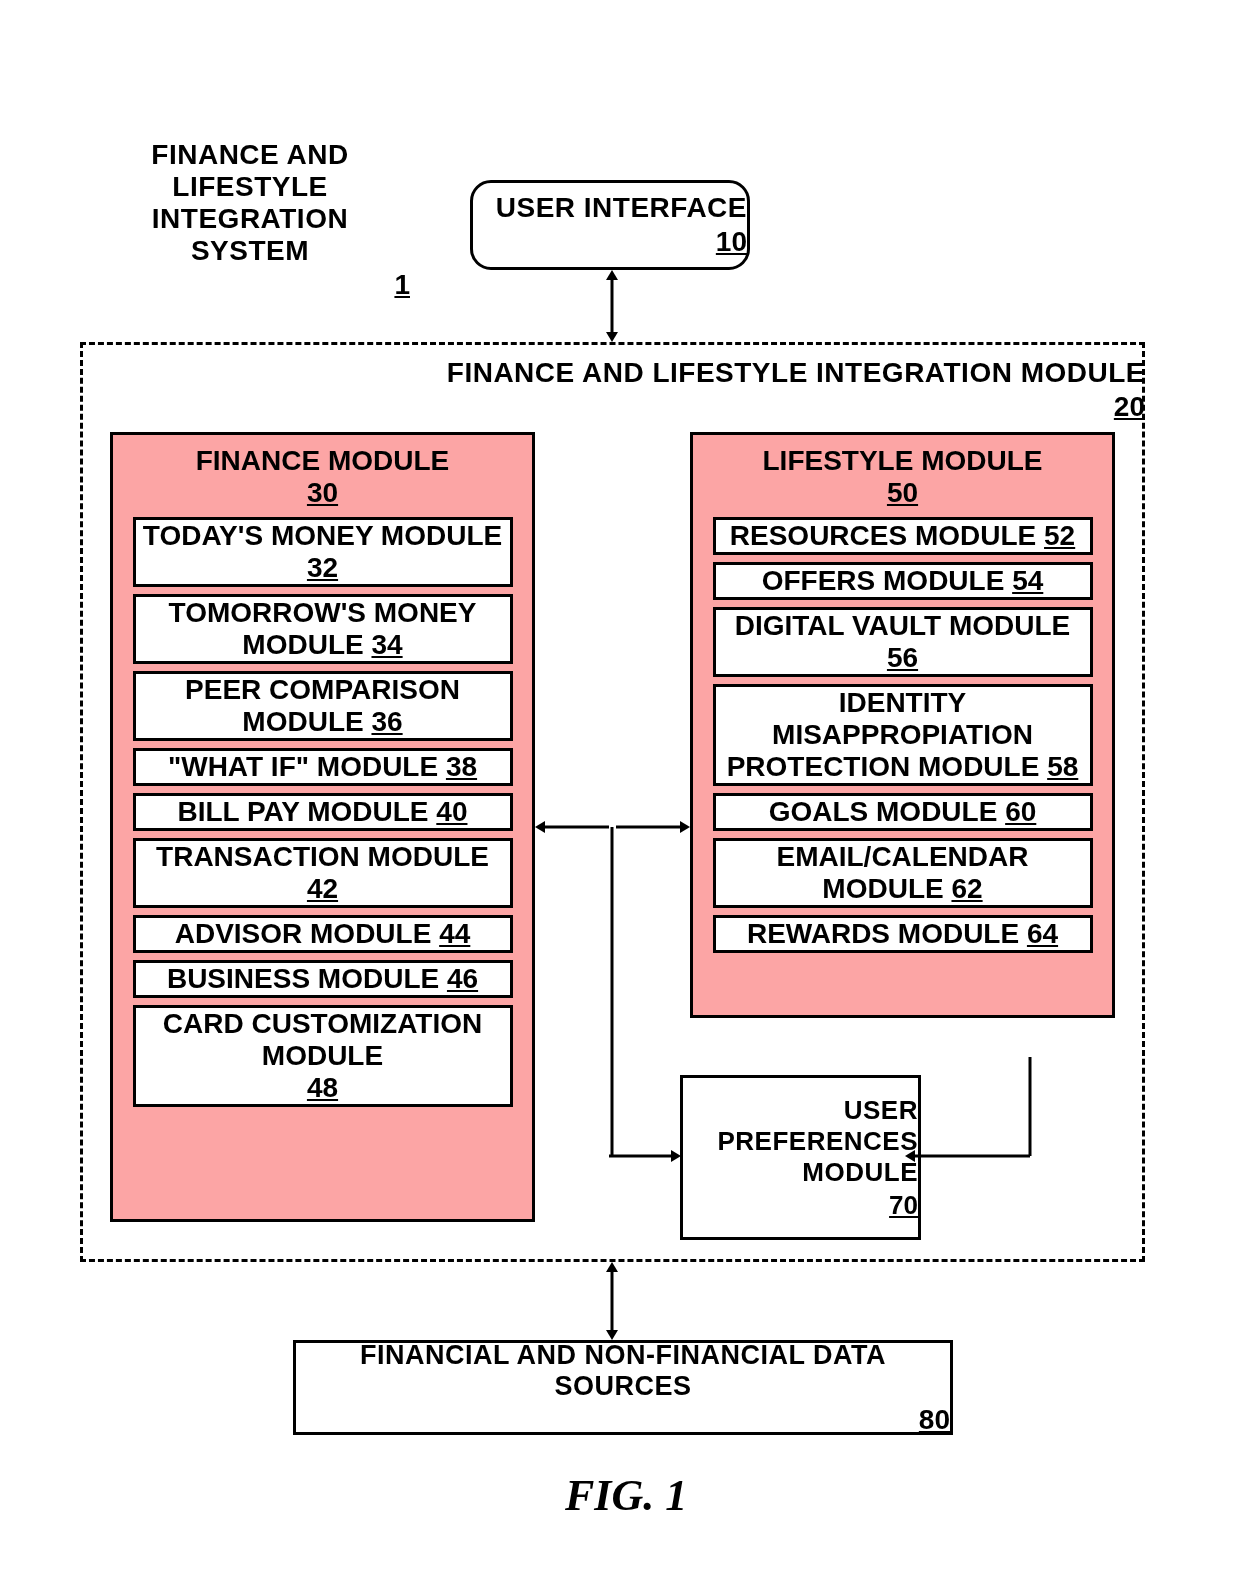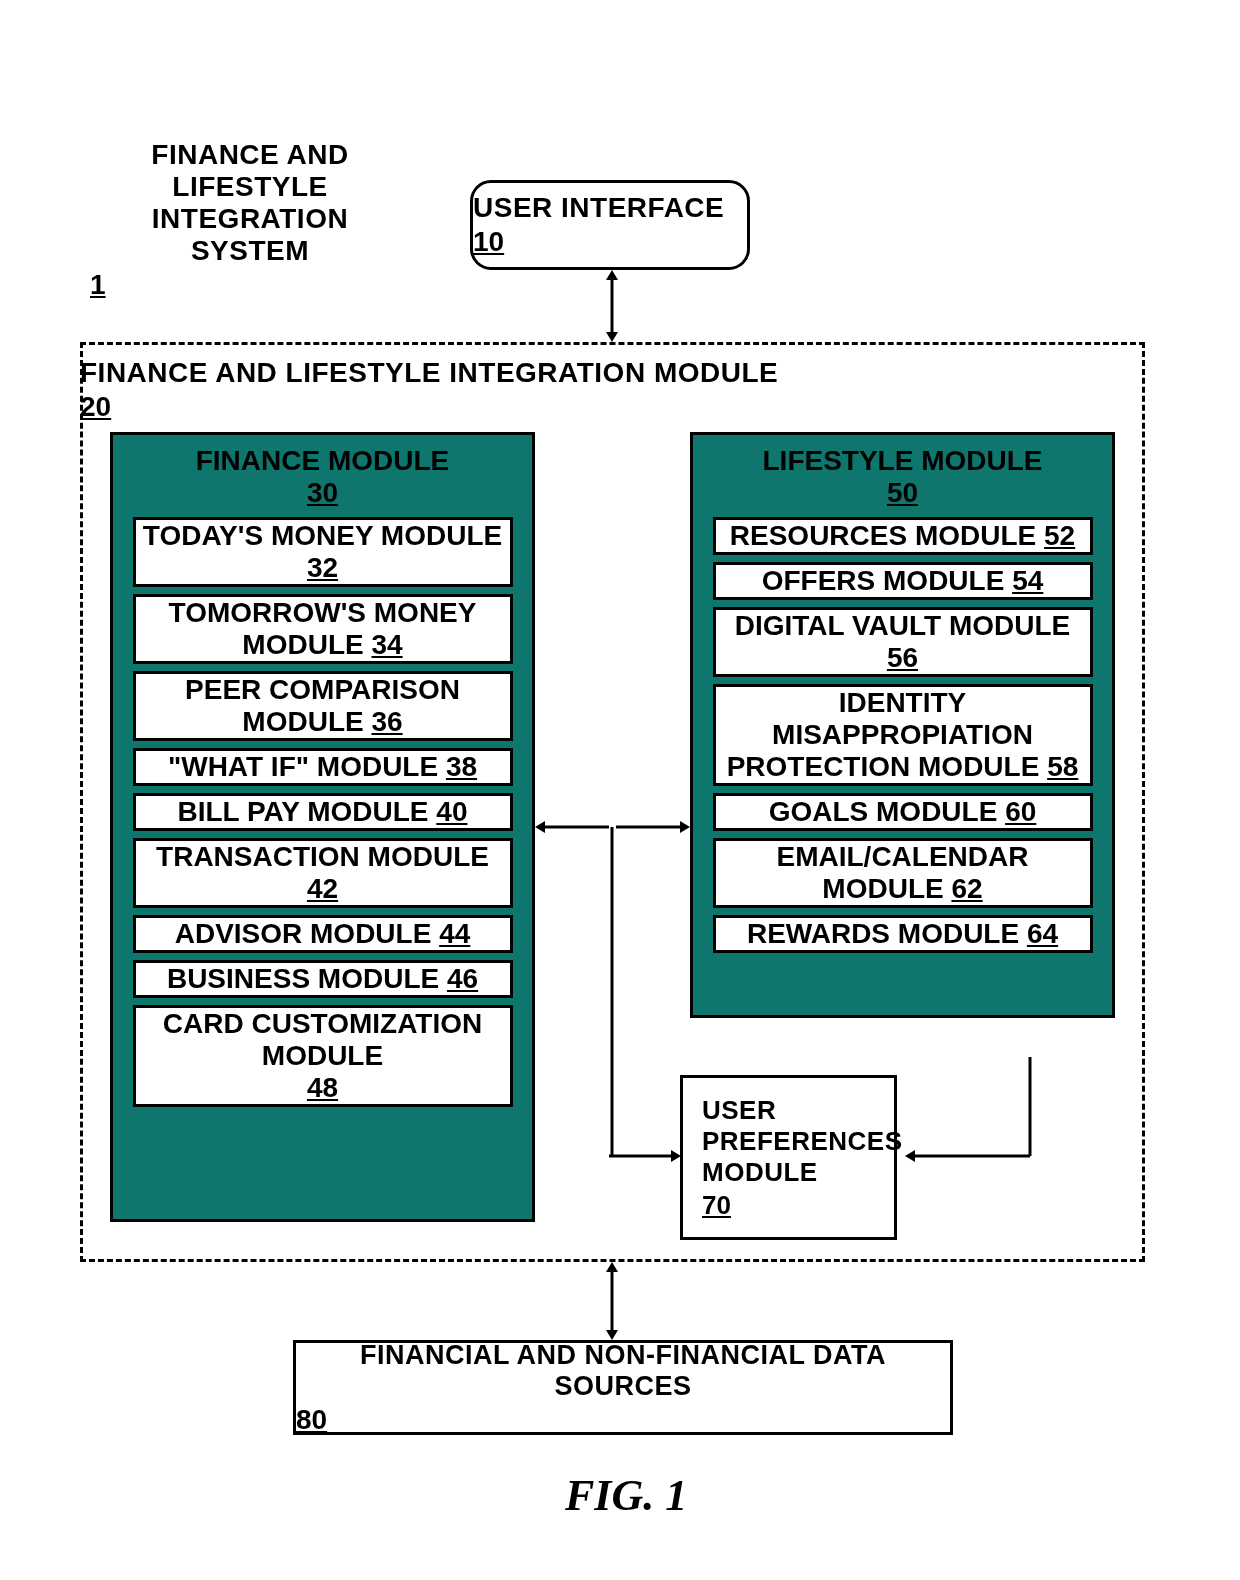--- a/index.html
+++ b/index.html
@@ -12,21 +12,21 @@
     position: relative;
   }
   .box {
     position: absolute;
     border: 3px solid #000;
     text-align: center;
     font-weight: bold;
     display: flex;
     flex-direction: column;
     justify-content: center;
-    align-items: flex-start;
+    align-items: flex-end;
     background: #fff;
   }
   .noborder { border: none; background: transparent; }
   .dashed-box {
     position: absolute;
     border: 3px dashed #000;
   }
   .title { font-size: 28px; letter-spacing: 0.5px; }
   .num { text-decoration: underline; font-size: 28px; margin-top: 2px; }
   .inner-box {
@@ -38,21 +38,21 @@
     font-weight: bold;
     font-size: 28px;
     background: #fff;
   }
   .inner-box .num-inline { text-decoration: underline; }
   .module-col {
     position: absolute;
     border: 3px solid #000;
     text-align: center;
     padding-top: 10px;
-    background: #0f766e;
+    background: #fca5a5;
   }
   .module-col .head { font-size: 28px; font-weight: bold; }
   .module-col .headnum { text-decoration: underline; font-size: 28px; font-weight: bold; margin-bottom: 8px; }
   .fig-caption {
     position: absolute;
     font-size: 44px;
     font-style: italic;
     font-weight: bold;
     font-family: "Times New Roman", serif;
   }
@@ -101,21 +101,21 @@
       <div class="inner-box"><span>RESOURCES MODULE</span> <span class="num-inline">52</span></div>
       <div class="inner-box"><span>OFFERS MODULE</span> <span class="num-inline">54</span></div>
       <div class="inner-box"><span>DIGITAL VAULT MODULE</span> <span class="num-inline">56</span></div>
       <div class="inner-box"><span>IDENTITY MISAPPROPIATION<br>PROTECTION MODULE</span> <span class="num-inline">58</span></div>
       <div class="inner-box"><span>GOALS MODULE</span> <span class="num-inline">60</span></div>
       <div class="inner-box"><span>EMAIL/CALENDAR MODULE</span> <span class="num-inline">62</span></div>
       <div class="inner-box"><span>REWARDS MODULE</span> <span class="num-inline">64</span></div>
     </div>
 </div>
 
-<div class="box" style="left:680px; top:1075px; width:217px; height:165px;padding-left:19px;">
+<div class="box" style="left:680px; top:1075px; width:241px; height:165px;padding-left:19px;">
   <div class="title" style="font-size:26px;">USER</div>
   <div class="title" style="font-size:26px;">PREFERENCES</div>
   <div class="title" style="font-size:26px;">MODULE</div>
   <div class="num" style="font-size:26px;">70</div>
 </div>
 
 <div class="box" style="left:280px; top:1340px; width:660px; height:95px;margin-left:13px;">
   <div class="title" style="font-size:27px;">FINANCIAL AND NON-FINANCIAL DATA SOURCES</div>
   <div class="num">80</div>
 </div>

